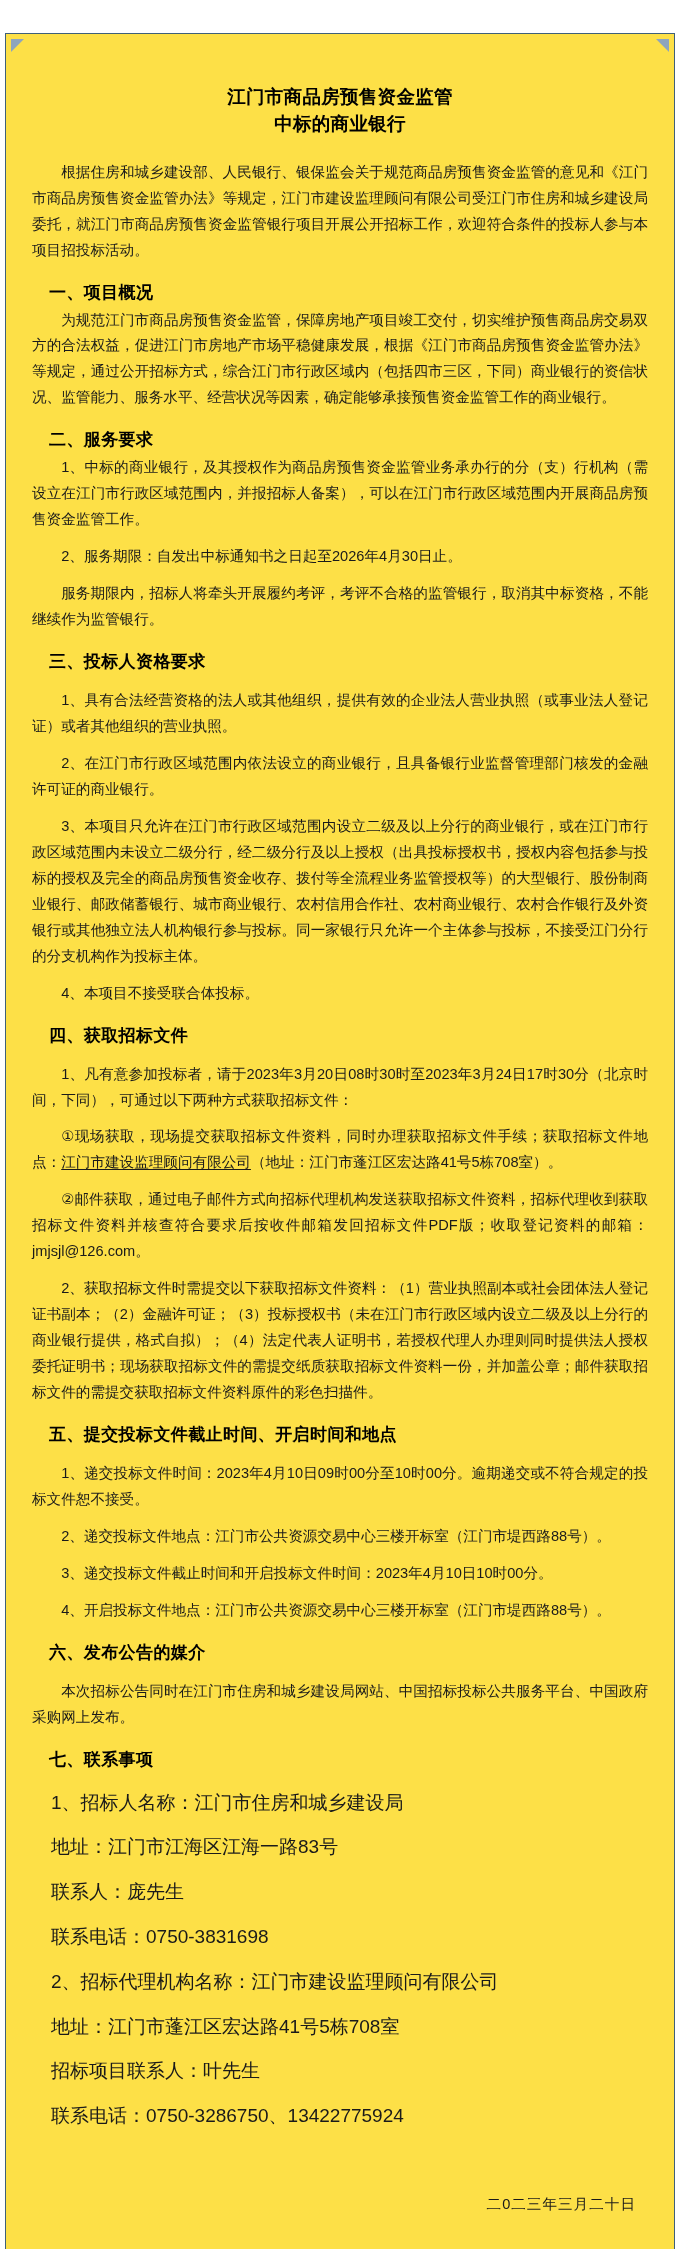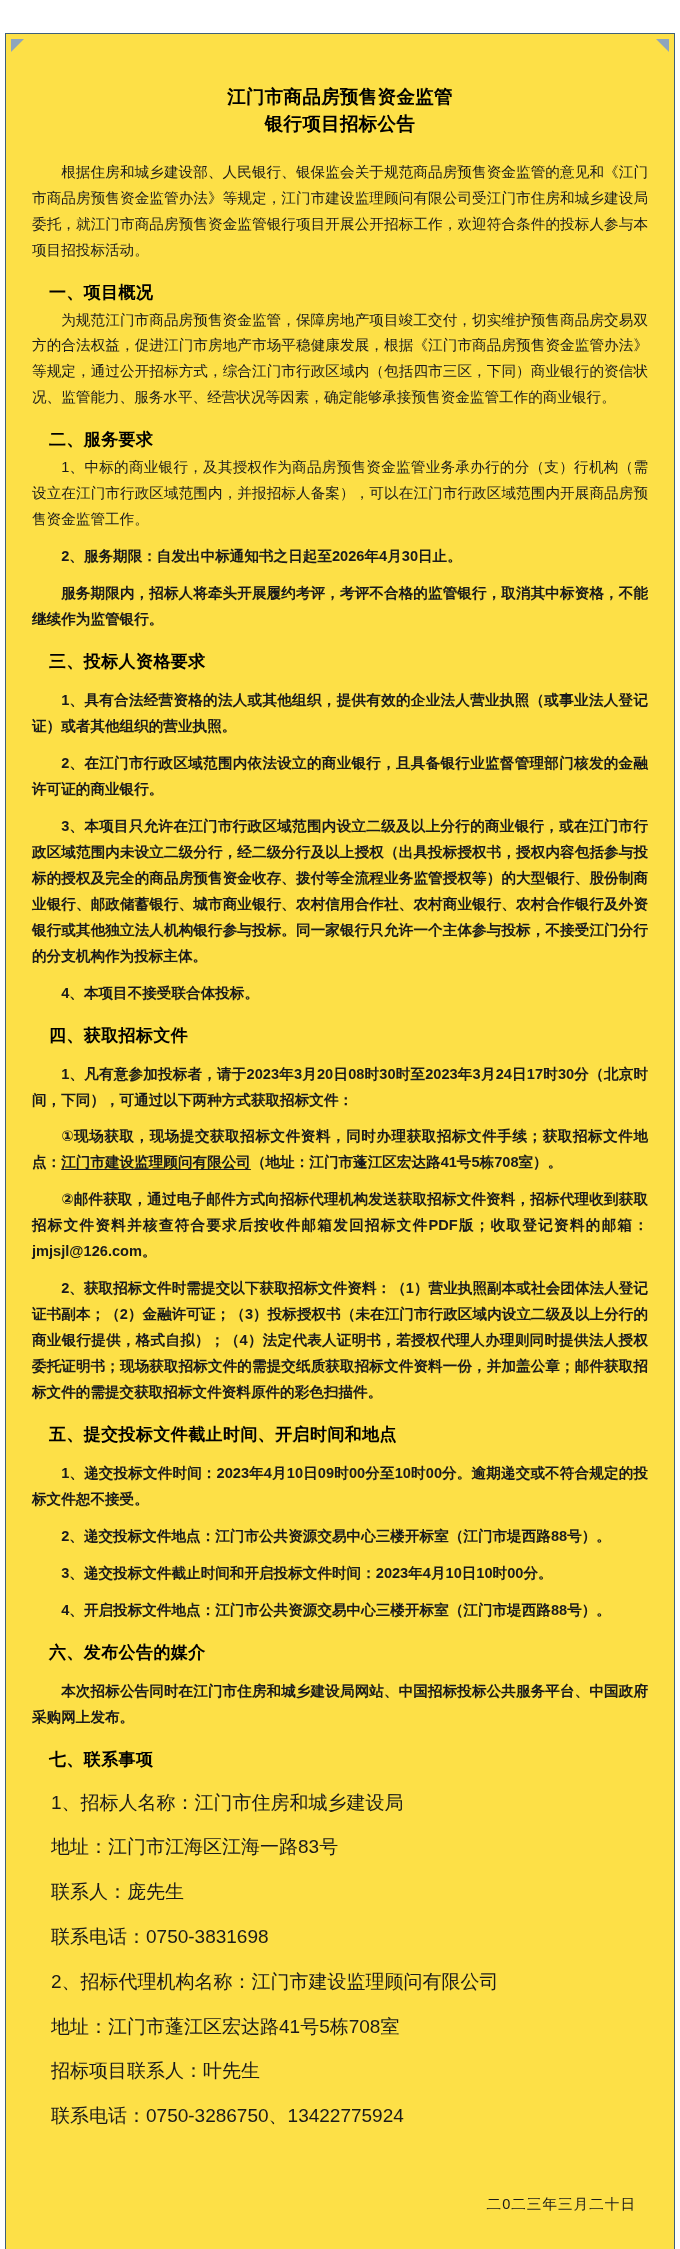--- a/index.html
+++ b/index.html
@@ -61,21 +61,20 @@
     text-align: justify;
     text-justify: inter-ideograph;
     text-indent: 2em;
     color: #1a1a1a;
   }
   p.body-text + p.body-text {
     margin-top: 0;
   }
   .spaced {
     margin-top: 11px !important;
-    font-weight: bold;
   }
   h2.section-heading {
     font-size: 17px;
     font-weight: bold;
     line-height: 1.7;
     margin: 15px 0 0 0;
     text-indent: 1em;
     color: #000000;
     letter-spacing: 0.4px;
   }
@@ -105,21 +104,21 @@
 
 <div class="page">
   <div class="frame">
     <span class="corner tl"></span>
     <span class="corner tr"></span>
     <span class="corner bl"></span>
     <span class="corner br"></span>
 
     <h1 class="doc-title">
       <span class="title-line">江门市商品房预售资金监管</span>
-      <span class="title-line">银行项目招标公告</span>
+      <span class="title-line">中标的商业银行</span>
     </h1>
 
     <div class="intro">
       <p class="body-text">根据住房和城乡建设部、人民银行、银保监会关于规范商品房预售资金监管的意见和《江门市商品房预售资金监管办法》等规定，江门市建设监理顾问有限公司受江门市住房和城乡建设局委托，就江门市商品房预售资金监管银行项目开展公开招标工作，欢迎符合条件的投标人参与本项目招投标活动。</p>
     </div>
 
     <h2 class="section-heading">一、项目概况</h2>
     <p class="body-text">为规范江门市商品房预售资金监管，保障房地产项目竣工交付，切实维护预售商品房交易双方的合法权益，促进江门市房地产市场平稳健康发展，根据《江门市商品房预售资金监管办法》等规定，通过公开招标方式，综合江门市行政区域内（包括四市三区，下同）商业银行的资信状况、监管能力、服务水平、经营状况等因素，确定能够承接预售资金监管工作的商业银行。</p>
 
     <h2 class="section-heading">二、服务要求</h2>

